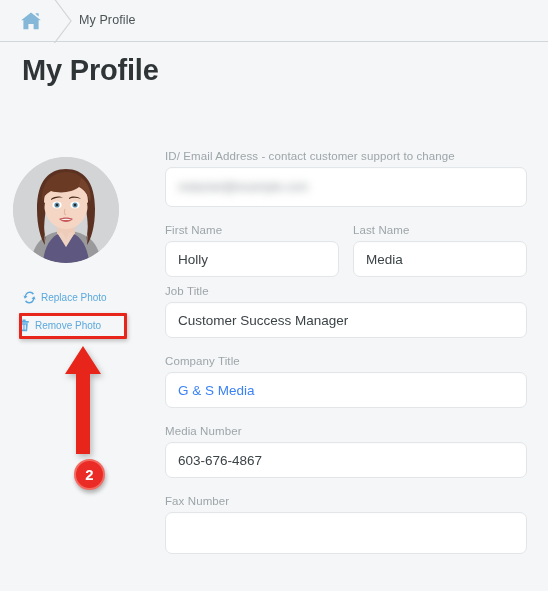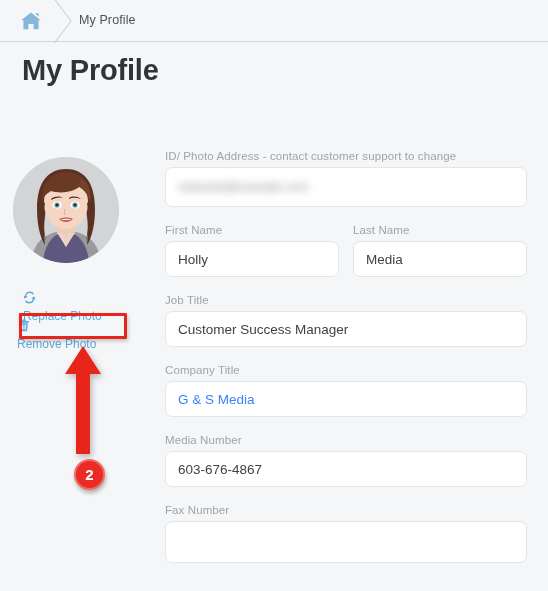--- a/index.html
+++ b/index.html
@@ -66,28 +66,27 @@
     left: 13px; top: 157px;
     width: 106px; height: 106px;
     border-radius: 50%;
     overflow: hidden;
     background: #d2d4d6;
   }
   .avatar svg { display: block; }
 
   .photo-link {
     position: absolute;
-    font-size: 12px;
+    font-size: 10px;
     color: #5ba9de;
     white-space: nowrap;
     cursor: pointer;
     display: flex;
-    align-items: flex-start;
+    align-items: center;
     gap: 5px;
-    flex-direction: column;
   }
   .photo-link .lnk-ico {
     display: inline-flex;
     width: 13px; height: 13px;
     align-items: center; justify-content: center;
   }
   #replace-photo { left: 23px; top: 291px; }
   #remove-photo  { left: 17px; top: 319px; }
 
   .remove-highlight {
@@ -152,21 +151,21 @@
     box-shadow: inset 0 1px 1px rgba(0,0,0,.015);
   }
   .field-input.placeholder { color: #3b82f6; }
   .field-input.blurred span {
     color: #8d9296;
     filter: blur(4.2px);
     font-size: 12px;
     user-select: none;
   }
   .row-2 { display: flex; gap: 14px; }
-  .row-2 .field { flex: 1; margin-bottom: 17px; }
+  .row-2 .field { flex: 1; margin-bottom: 8px; }
   .field.wide .field-input { width: 100%; }
   #field-email .field-input { height: 40px; }
   #field-fax .field-input { height: 42px; }
 </style>
 </head>
 <body>
 
 <div class="breadcrumb-bar">
   <div class="crumb-home">
     <svg width="22" height="20" viewBox="0 0 22 20" aria-hidden="true">
@@ -261,21 +260,21 @@
 <div class="callout-arrow">
   <svg width="42" height="112" viewBox="0 0 42 112" aria-hidden="true">
     <path d="M21 2 L39 30 L28 30 L28 110 L14 110 L14 30 L3 30 Z" fill="#e8251a"></path>
   </svg>
 </div>
 <div class="step-badge">2</div>
 
 <div class="form-col">
 
   <div class="field wide" id="field-email">
-    <div class="field-label">ID/ Photo Address - contact customer support to change</div>
+    <div class="field-label">ID/ Email Address - contact customer support to change</div>
     <div class="field-input blurred">
       <span>redacted@example.com</span>
     </div>
   </div>
 
   <div class="row-2">
     <div class="field" id="field-first-name">
       <div class="field-label">First Name</div>
       <div class="field-input">Holly</div>
     </div>

